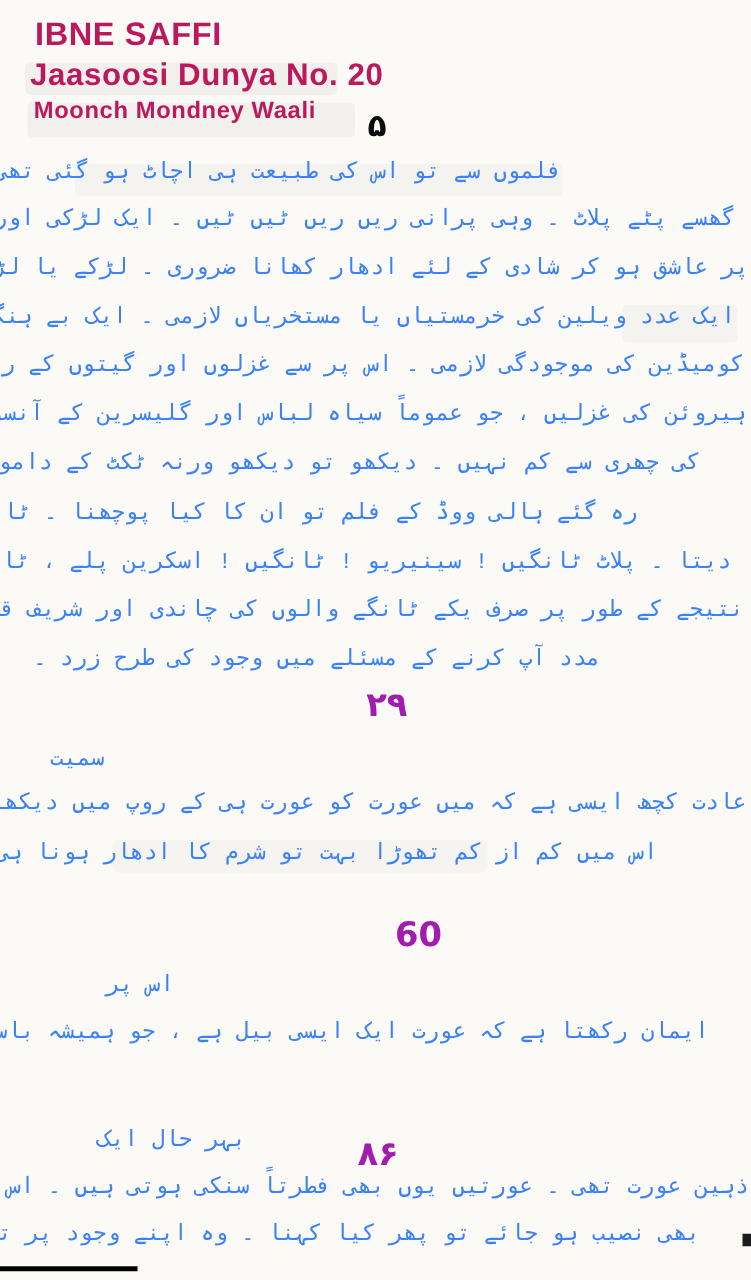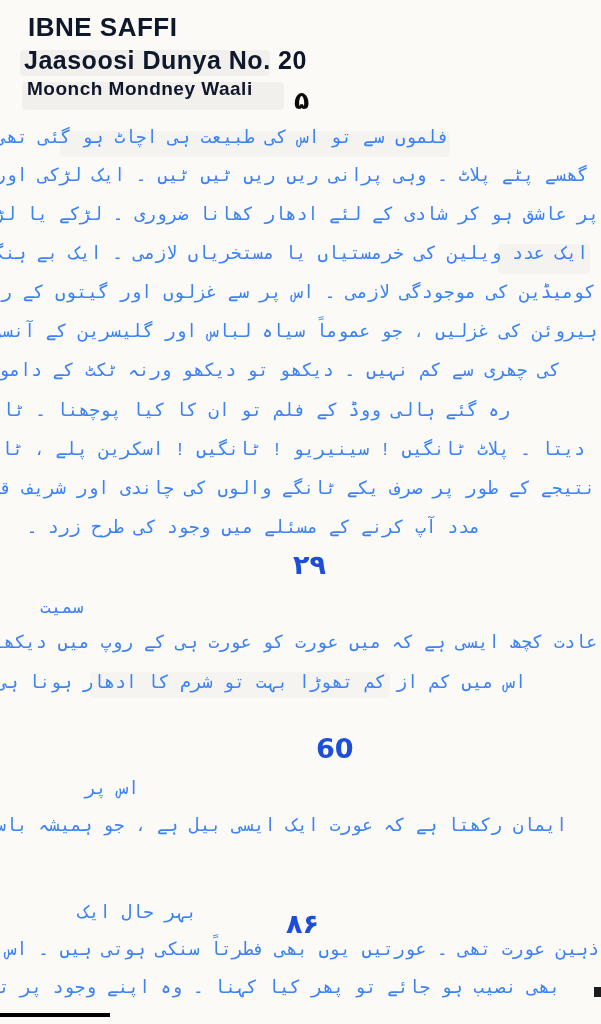--- a/index.html
+++ b/index.html
@@ -16,21 +16,21 @@
   .s2 { left: 22px;  top: 82px;  width: 262px; height: 28px; }
   .s3 { left: 60px;  top: 131px; width: 390px; height: 26px; background: rgba(110,110,110,0.05); }
   .s4 { left: 498px; top: 244px; width: 92px;  height: 30px; background: rgba(110,110,110,0.05); }
   .s5 { left: 90px;  top: 672px; width: 300px; height: 26px; background: rgba(110,110,110,0.04); }
 
   
   .hdr {
     position: absolute;
     font-family: "Liberation Sans", sans-serif;
     font-weight: 700;
-    color: #0f172a;
+    color: #be185d;
     letter-spacing: 0.5px;
     white-space: nowrap;
   }
   .h1 { left: 28px; top: 12px; font-size: 26px; }
   .h2 { left: 24px; top: 46px; font-size: 25px; }
   .h3 { left: 27px; top: 78px; font-size: 19px; }
 
   .pagenum {
     position: absolute; left: 294px; top: 86px;
     font-size: 25px; font-weight: 700; color: #0a0a0a;
@@ -55,21 +55,21 @@
   .p1-5 { top: 318px; right: 4px; }
   .p1-6 { top: 357px; right: 41px; }
 
   .p2-0 { top: 397px; right: 91px; }
   .p2-1 { top: 436px; right: 16px; }
   .p2-2 { top: 475px; right: 6px; }
   .p2-3 { top: 514px; right: 121px; }
 
   .qnum {
     position: absolute;
-    font-size: 27px; font-weight: 700; color: #1d4ed8;
+    font-size: 27px; font-weight: 700; color: #a21caf;
     font-family: "DejaVu Sans", sans-serif;
     white-space: nowrap;
     text-align: center;
   }
   .q0-num { top: 549px; left: 293px; }
   .q0-open { top: 594px; left: 40px; }
   .q0-0 { top: 629px; right: 4px; }
   .q0-1 { top: 669px; right: 75px; }
 
   .q1-num { top: 733px; left: 316px; }

